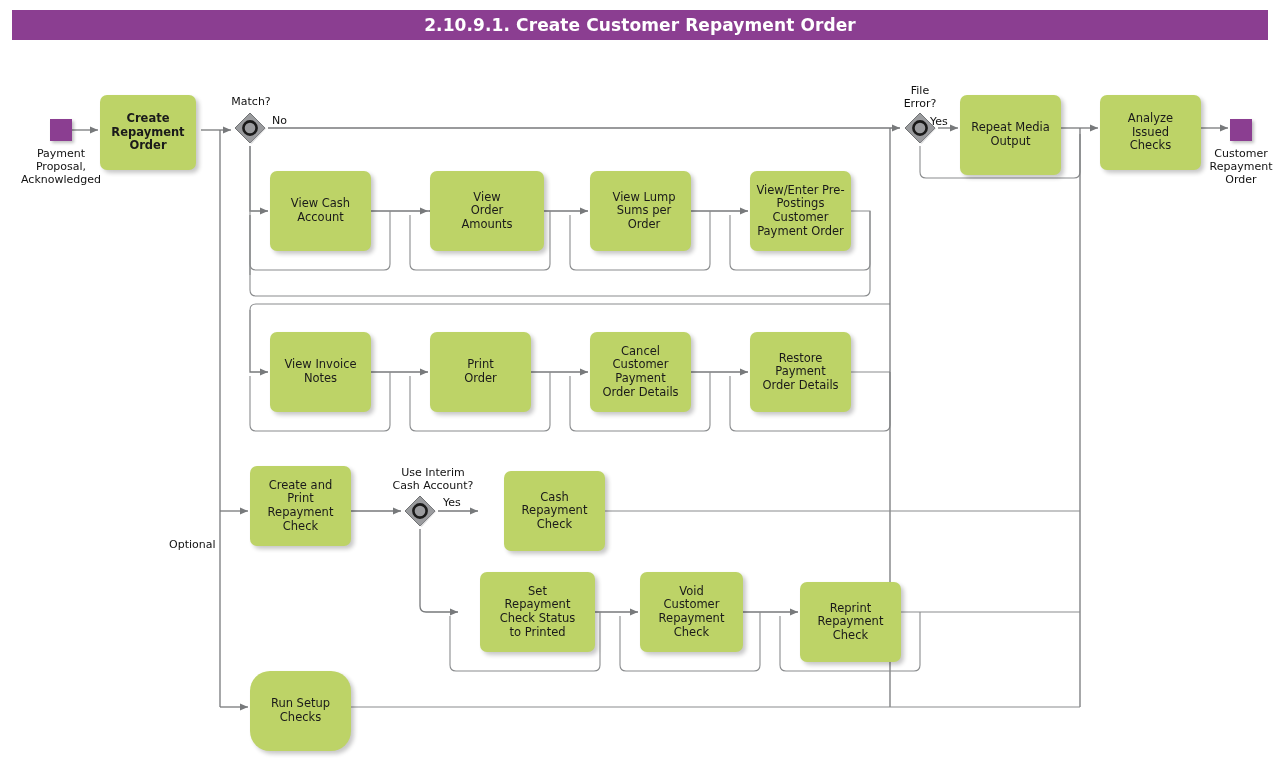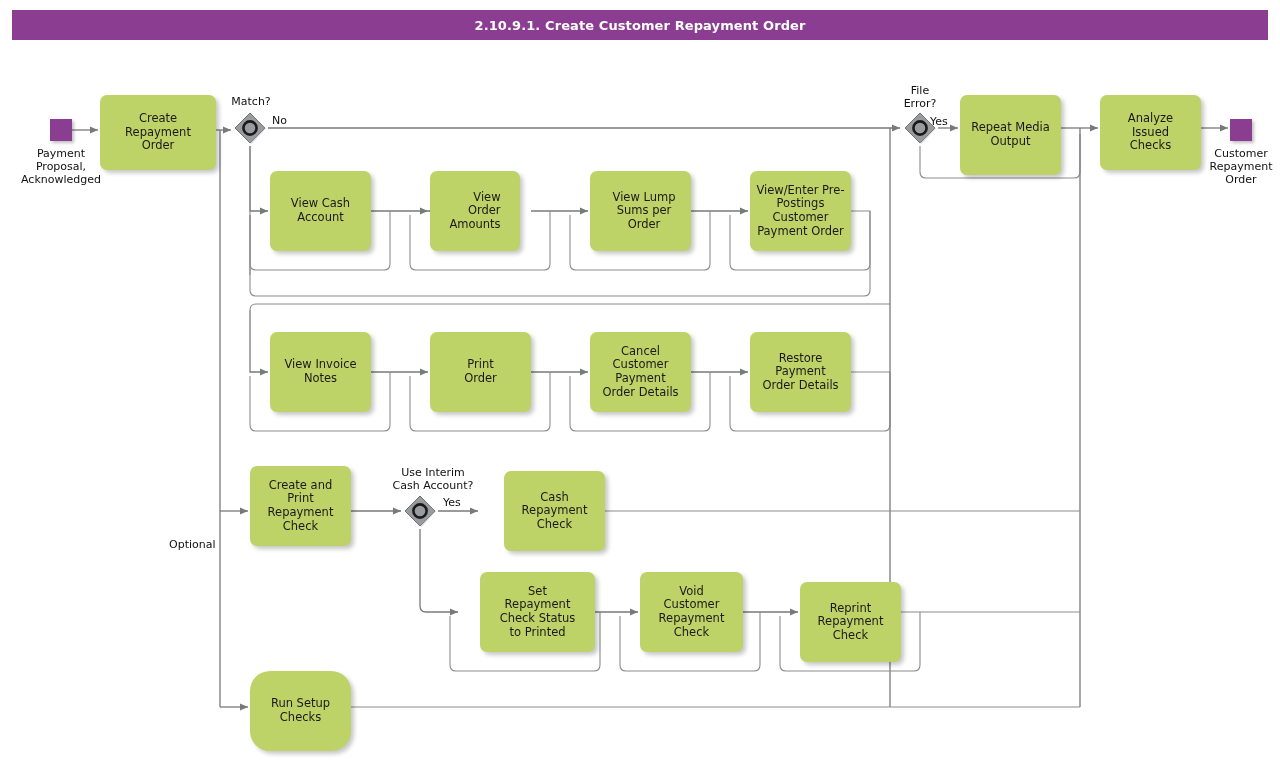--- a/index.html
+++ b/index.html
@@ -7,21 +7,21 @@
   body{
     width:1280px;height:760px;position:relative;overflow:hidden;
     font-family:"DejaVu Sans","Liberation Sans",sans-serif;
   }
   #canvas{position:absolute;left:0;top:0;width:1280px;height:760px;}
 
   .titlebar{
     position:absolute;left:12px;top:10px;width:1256px;height:30px;
     background:#8B3E91;color:#ffffff;
     display:flex;align-items:center;justify-content:center;
-    font-size:13px;font-weight:bold;letter-spacing:0.1px;
+    font-size:17px;font-weight:bold;letter-spacing:0.1px;
   }
 
   .node{
     position:absolute;box-sizing:border-box;
     background:#BDD367;border-radius:7px;
     box-shadow:3px 3px 4px rgba(0,0,0,0.22);
     display:flex;align-items:center;justify-content:center;
     text-align:center;color:#1a1a1a;
     font-size:11.5px;line-height:1.18;
     padding:3px 5px;
@@ -188,28 +188,28 @@
       <polygon points="18.6,4 33,17.6 18.6,33 4.6,18.6" fill="#9A9C9E" opacity="0.35"></polygon>
       <circle cx="17" cy="17" r="6.6" fill="none" stroke="#1a1a1a" stroke-width="2.6"></circle>
     </svg>
   </div>
   <div class="gwlabel" style="left:378px;top:467px;width:110px;">Use Interim
 Cash Account?</div>
   <div class="flowlabel" style="left:443px;top:496px;">Yes</div>
 
   <div class="flowlabel" style="left:169px;top:538px;">Optional</div>
 
-  <div class="node" style="left:100px;top:95px;width:116px;height:75px;">Create
+  <div class="node" style="left:100px;top:95px;width:96px;height:75px;font-weight:bold;">Create
 Repayment
 Order</div>
 
   <div class="node" style="left:270px;top:171px;width:101px;height:80px;">View Cash
 Account</div>
 
-  <div class="node" style="left:430px;top:171px;width:90px;height:80px;text-align:right;">View
+  <div class="node" style="left:430px;top:171px;width:114px;height:80px;">View
 Order
 Amounts</div>
 
   <div class="node" style="left:590px;top:171px;width:101px;height:80px;padding-left:12px;">View Lump
 Sums per
 Order</div>
 
   <div class="node" style="left:750px;top:171px;width:101px;height:80px;">View/Enter Pre-
 Postings
 Customer

